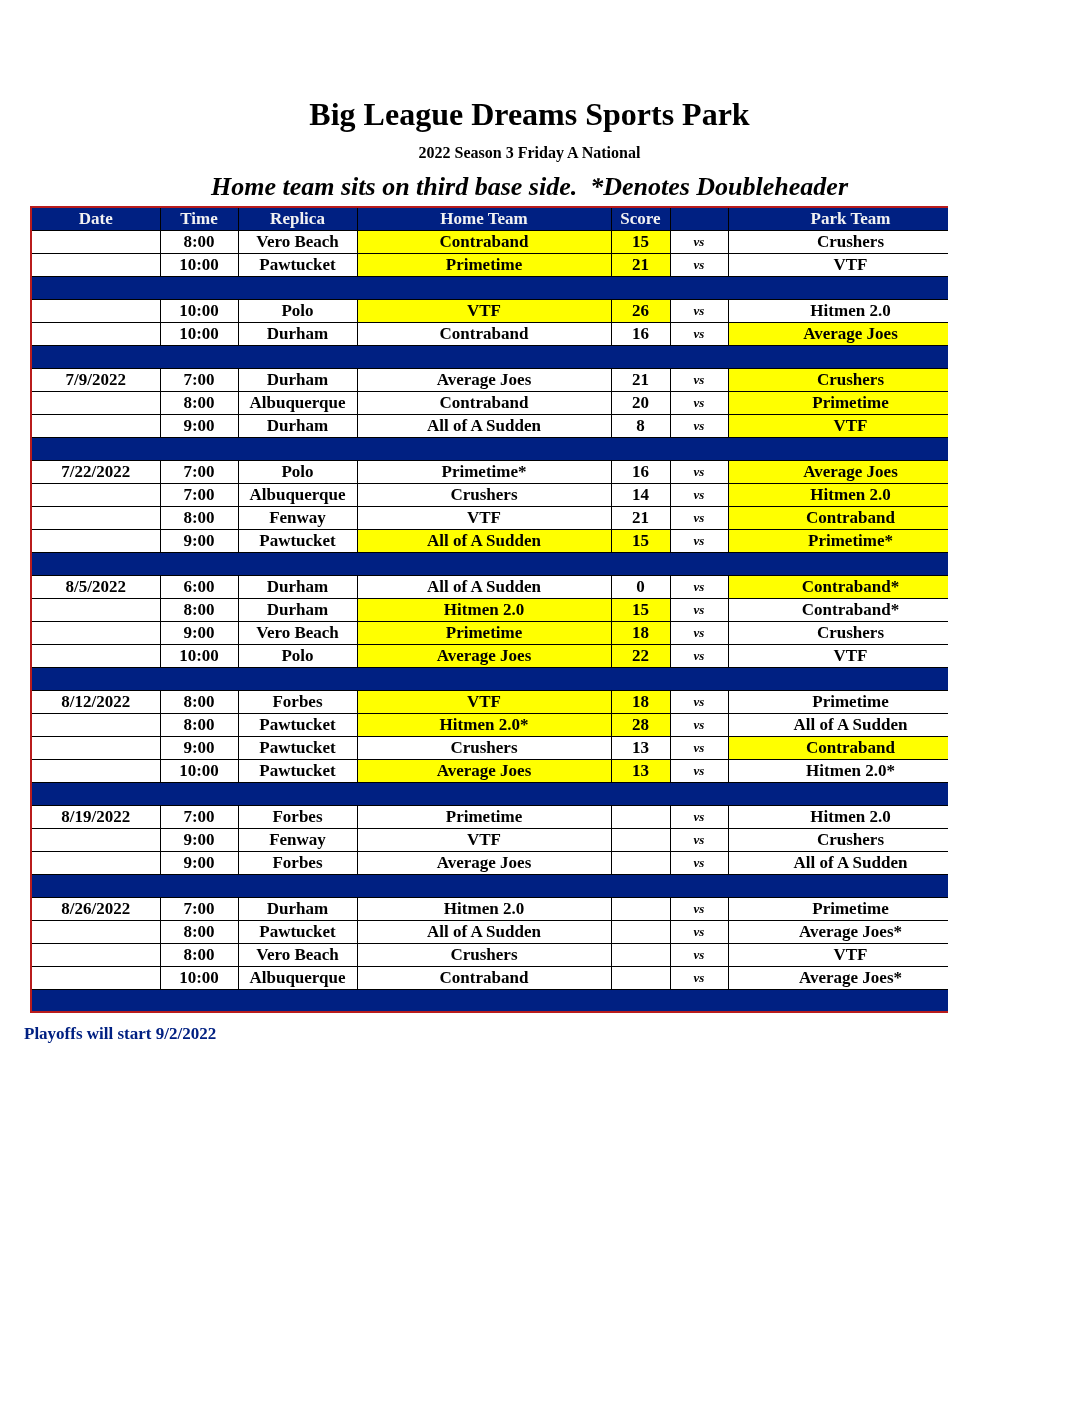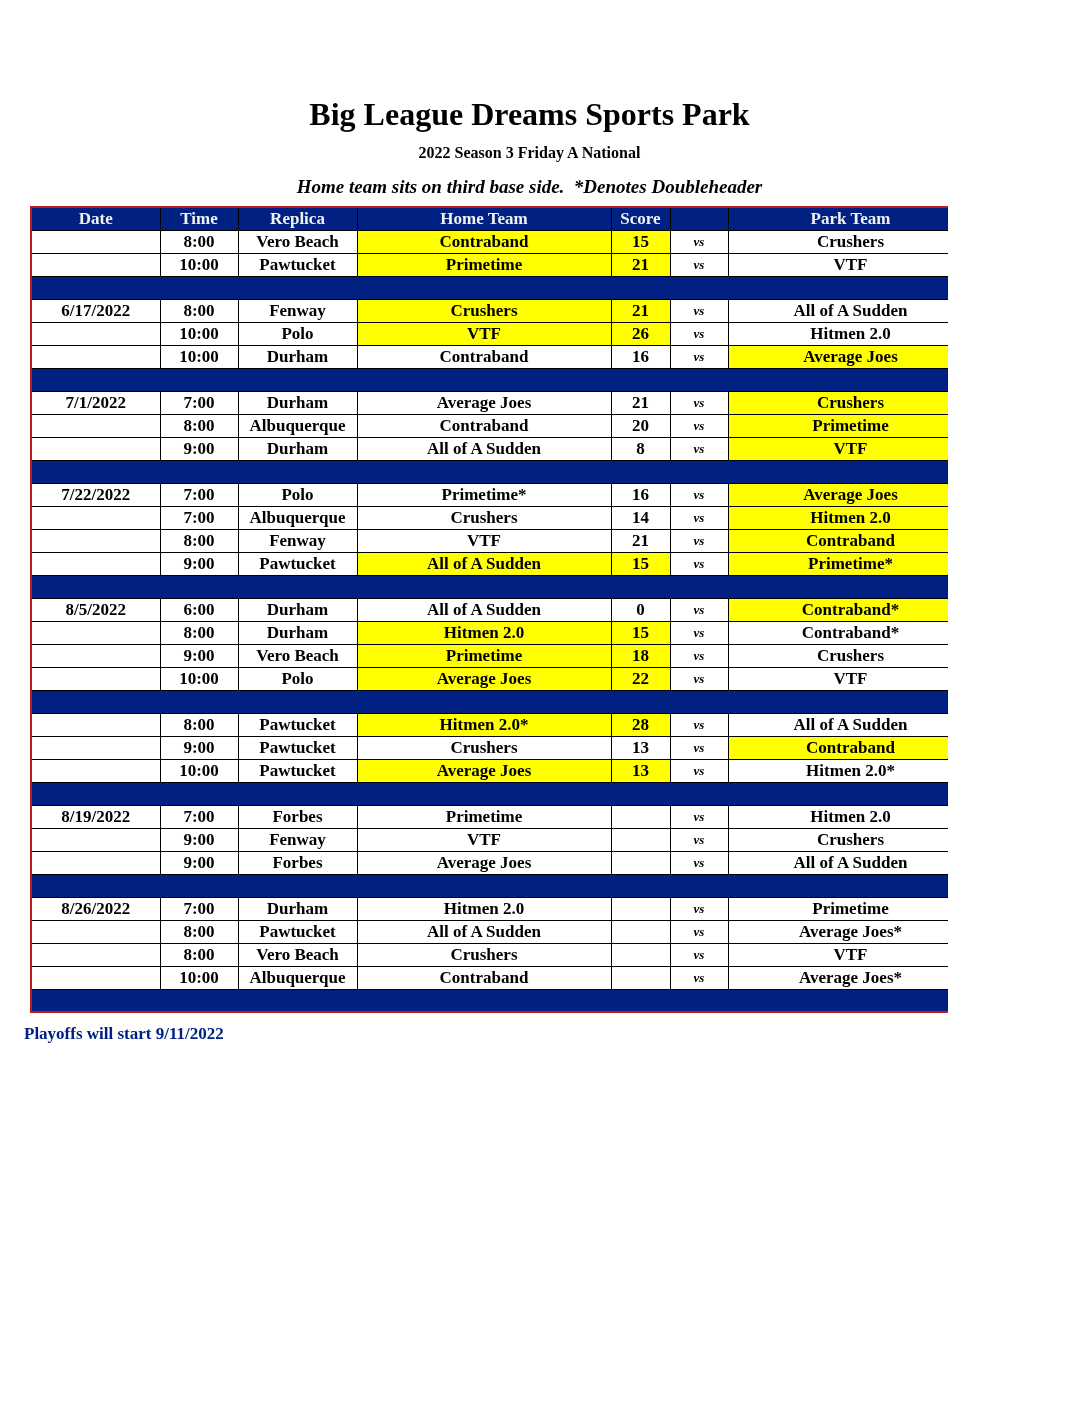--- a/index.html
+++ b/index.html
@@ -31,21 +31,21 @@
     font-weight: bold;
   }
   h2.subtitle {
     margin: 6px 0 0 0;
     font-size: 16px;
     line-height: 28px;
     font-weight: bold;
   }
   .note {
     margin: 9px 0 8px 0;
-    font-size: 19px;
+    font-size: 26px;
     line-height: 22px;
     font-weight: bold;
     font-style: italic;
     white-space: pre-wrap;
   }
   table.schedule {
     border-collapse: collapse;
     table-layout: fixed;
     width: 1017px;
     margin-left: 30px;
@@ -137,30 +137,20 @@
           <td class="win">Primetime</td>
           <td class="win">21</td>
           <td class="vs">vs</td>
           <td>VTF</td>
           <td>4</td>
         </tr>
         <tr class="sep">
           <td colspan="8"></td>
         </tr>
         <tr>
-          <td>6/17/2022</td>
-          <td>8:00</td>
-          <td>Fenway</td>
-          <td class="win">Crushers</td>
-          <td class="win">21</td>
-          <td class="vs">vs</td>
-          <td>All of A Sudden</td>
-          <td>20</td>
-        </tr>
-        <tr>
           <td></td>
           <td>10:00</td>
           <td>Polo</td>
           <td class="win">VTF</td>
           <td class="win">26</td>
           <td class="vs">vs</td>
           <td>Hitmen 2.0</td>
           <td>8</td>
         </tr>
         <tr>
@@ -170,21 +160,21 @@
           <td>Contraband</td>
           <td>16</td>
           <td class="vs">vs</td>
           <td class="win">Average Joes</td>
           <td class="win">24</td>
         </tr>
         <tr class="sep">
           <td colspan="8"></td>
         </tr>
         <tr>
-          <td>7/1/2022</td>
+          <td>7/9/2022</td>
           <td>7:00</td>
           <td>Durham</td>
           <td>Average Joes</td>
           <td>21</td>
           <td class="vs">vs</td>
           <td class="win">Crushers</td>
           <td class="win">27</td>
         </tr>
         <tr>
           <td></td>
@@ -289,20 +279,30 @@
           <td class="win">Average Joes</td>
           <td class="win">22</td>
           <td class="vs">vs</td>
           <td>VTF</td>
           <td>21</td>
         </tr>
         <tr class="sep">
           <td colspan="8"></td>
         </tr>
         <tr>
+          <td>8/12/2022</td>
+          <td>8:00</td>
+          <td>Forbes</td>
+          <td class="win">VTF</td>
+          <td class="win">18</td>
+          <td class="vs">vs</td>
+          <td>Primetime</td>
+          <td>9</td>
+        </tr>
+        <tr>
           <td></td>
           <td>8:00</td>
           <td>Pawtucket</td>
           <td class="win">Hitmen 2.0*</td>
           <td class="win">28</td>
           <td class="vs">vs</td>
           <td>All of A Sudden</td>
           <td>11</td>
         </tr>
         <tr>
@@ -400,15 +400,15 @@
           <td class="vs">vs</td>
           <td>Average Joes*</td>
           <td></td>
         </tr>
         <tr class="sep">
           <td colspan="8"></td>
         </tr>
       </tbody>
   </table>
 
-  <div class="footer-note">Playoffs will start 9/11/2022</div>
+  <div class="footer-note">Playoffs will start 9/2/2022</div>
 
 </div>
 
 </body></html>

